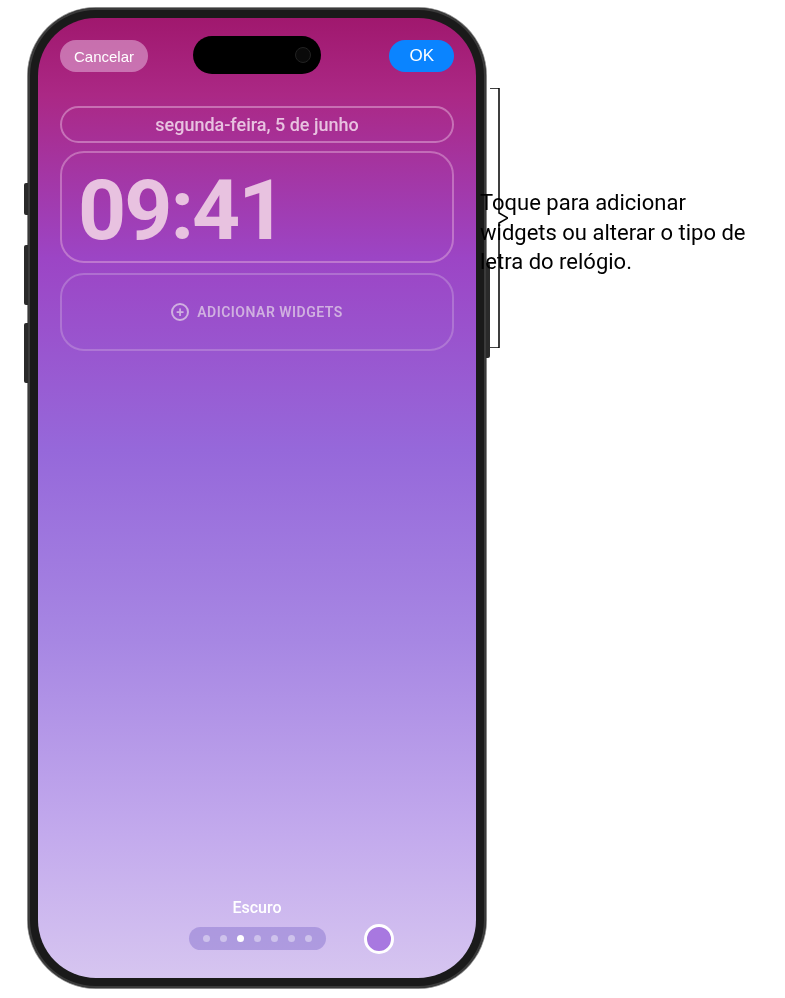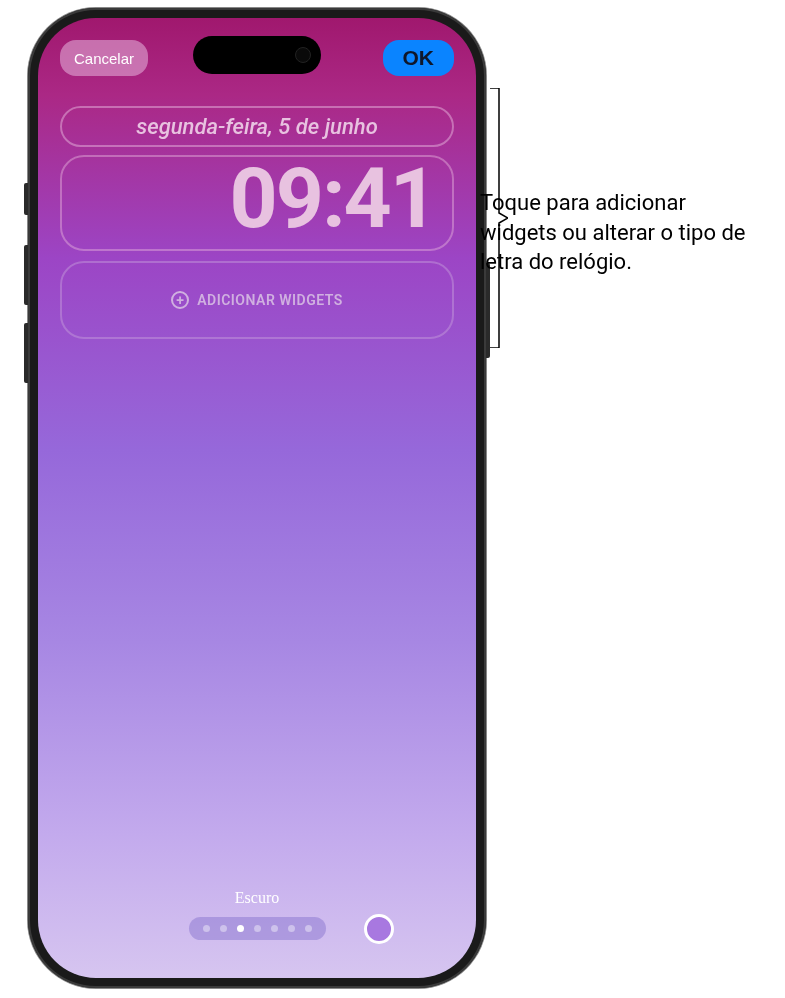--- a/index.html
+++ b/index.html
@@ -118,26 +118,26 @@
       border: none;
       padding: 0 14px;
       border-radius: 16px;
       font-size: 15px;
       font-weight: 400;
       cursor: pointer;
     }
     
     .ok-btn {
       background: #0a84ff;
-      color: #0f172a;
+      color: #ffffff;
       border: none;
       padding: 6px 20px;
       border-radius: 16px;
-      font-size: 21px;
-      font-weight: 700;
+      font-size: 17px;
+      font-weight: 400;
       cursor: pointer;
     }
     
     .widgets-area {
       position: absolute;
       top: 88px;
       left: 22px;
       right: 22px;
     }
     
@@ -145,30 +145,29 @@
       border: 2px solid rgba(230, 180, 220, 0.5);
       border-radius: 22px;
       padding: 6px 16px;
       text-align: center;
       margin-bottom: 8px;
       cursor: pointer;
     }
     
     .date-text {
       color: #e8c2e0;
-      font-size: 22px;
+      font-size: 18px;
       font-weight: 500;
-      font-style: italic;
     }
     
     .clock-widget {
       border: 2px solid rgba(230, 180, 220, 0.45);
       border-radius: 24px;
-      padding: 0 16px 8px;
-      text-align: right;
+      padding: 16px 16px 8px;
+      text-align: left;
       margin-bottom: 10px;
       cursor: pointer;
     }
     
     .clock-text {
       color: #e8c2e0;
       font-size: 84px;
       font-weight: 700;
       line-height: 1;
       letter-spacing: -2px;
@@ -202,26 +201,25 @@
     
     .add-widgets-text {
       color: #d0b0e0;
       font-size: 14px;
       font-weight: 600;
       letter-spacing: 0.5px;
     }
     
     .bottom-controls {
       position: absolute;
-      bottom: 38px;
+      bottom: 28px;
       left: 0;
       right: 0;
       text-align: center;
       padding: 0 40px;
-      font-family: Liberation Serif, serif;
     }
     
     .style-label {
       color: #fff;
       font-size: 16px;
       font-weight: 500;
       margin-bottom: 10px;
     }
     
     .bottom-row {

